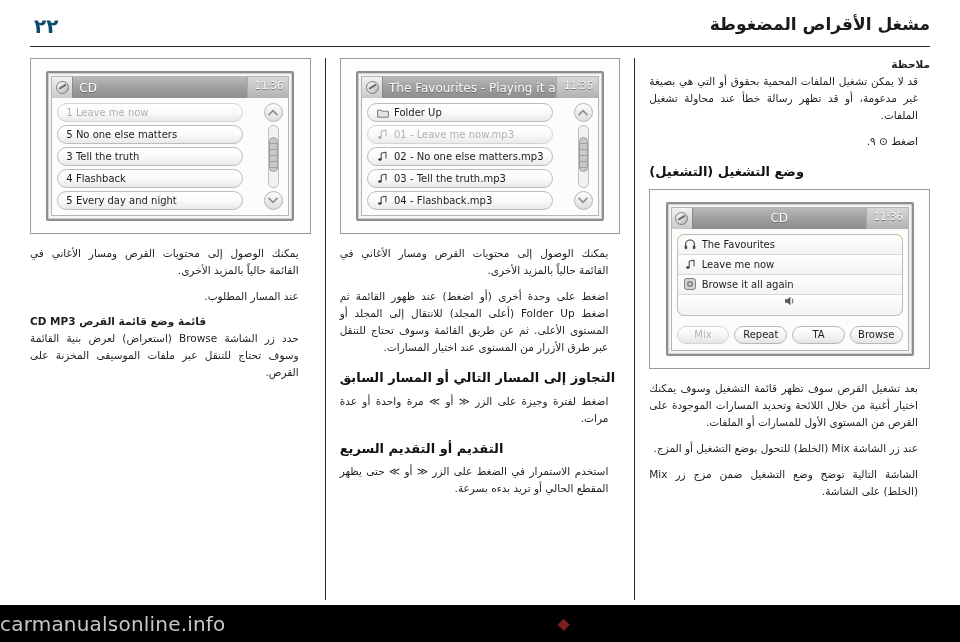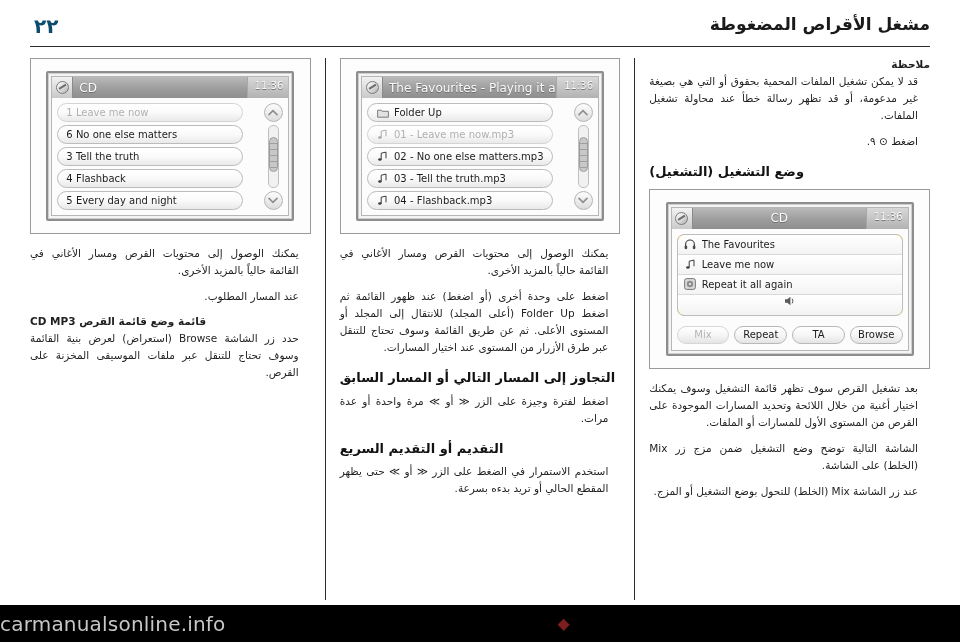--- a/index.html
+++ b/index.html
@@ -393,21 +393,21 @@
                   </div>
 
                   <div class="row">
                     <span class="ic">
                       <svg width="12" height="12" viewBox="0 0 12 12">
                         <rect x="0.6" y="0.6" width="10.8" height="10.8" rx="2" fill="#d9d9d9" stroke="#6d6d6d" stroke-width="0.9"></rect>
                         <circle cx="6" cy="6" r="3.2" fill="#8f8f8f"></circle>
                         <circle cx="6" cy="6" r="1" fill="#fafafa"></circle>
                       </svg>
                     </span>
-                    <span class="txt">Repeat it all again</span>
+                    <span class="txt">Browse it all again</span>
                   </div>
 
                   <div class="row">
                     <span class="ic">
                       <svg width="12" height="12" viewBox="0 0 12 12">
                         <path d="M1 4.3h2.3L6.4 1.8v8.4L3.3 7.7H1z" fill="#5a5a5a"></path>
                         <path d="M8.1 3.6a4 4 0 0 1 0 4.8" fill="none" stroke="#5a5a5a" stroke-width="1"></path>
                       </svg>
                     </span>
                     <span class="txt">1:12</span>
@@ -423,22 +423,22 @@
               <div class="btn">Repeat</div>
               <div class="btn">TA</div>
               <div class="btn">Browse</div>
             </div>
 
           </div>
         </div>
       </div>
 
       <div class="par">بعد تشغيل القرص سوف تظهر قائمة التشغيل وسوف يمكنك اختيار أغنية من خلال اللائحة وتحديد المسارات الموجودة على القرص من المستوى الأول للمسارات أو الملفات.</div>
+      <div class="par">عند زر الشاشة Mix (الخلط) للتحول بوضع التشغيل أو المزج.</div>
       <div class="par">الشاشة التالية توضح وضع التشغيل ضمن مزج زر Mix (الخلط) على الشاشة.</div>
-      <div class="par">عند زر الشاشة Mix (الخلط) للتحول بوضع التشغيل أو المزج.</div>
     </div>
 
     <div class="col-divider"></div>
 
     <div class="col">
 
       <div class="figure" style="margin-top:0;">
         <div class="screen">
           <div class="screen-inner">
 
@@ -554,21 +554,21 @@
                 <span class="tb-clock">11:36</span>
               </div>
             </div>
 
             <div class="screen-body">
               <div class="list-wrap">
                 <div class="pill dim">
                   <span>1 Leave me now</span>
                 </div>
                 <div class="pill">
-                  <span>6 No one else matters</span>
+                  <span>5 No one else matters</span>
                 </div>
                 <div class="pill">
                   <span>3 Tell the truth</span>
                 </div>
                 <div class="pill">
                   <span>4 Flashback</span>
                 </div>
                 <div class="pill">
                   <span>5 Every day and night</span>
                 </div>

